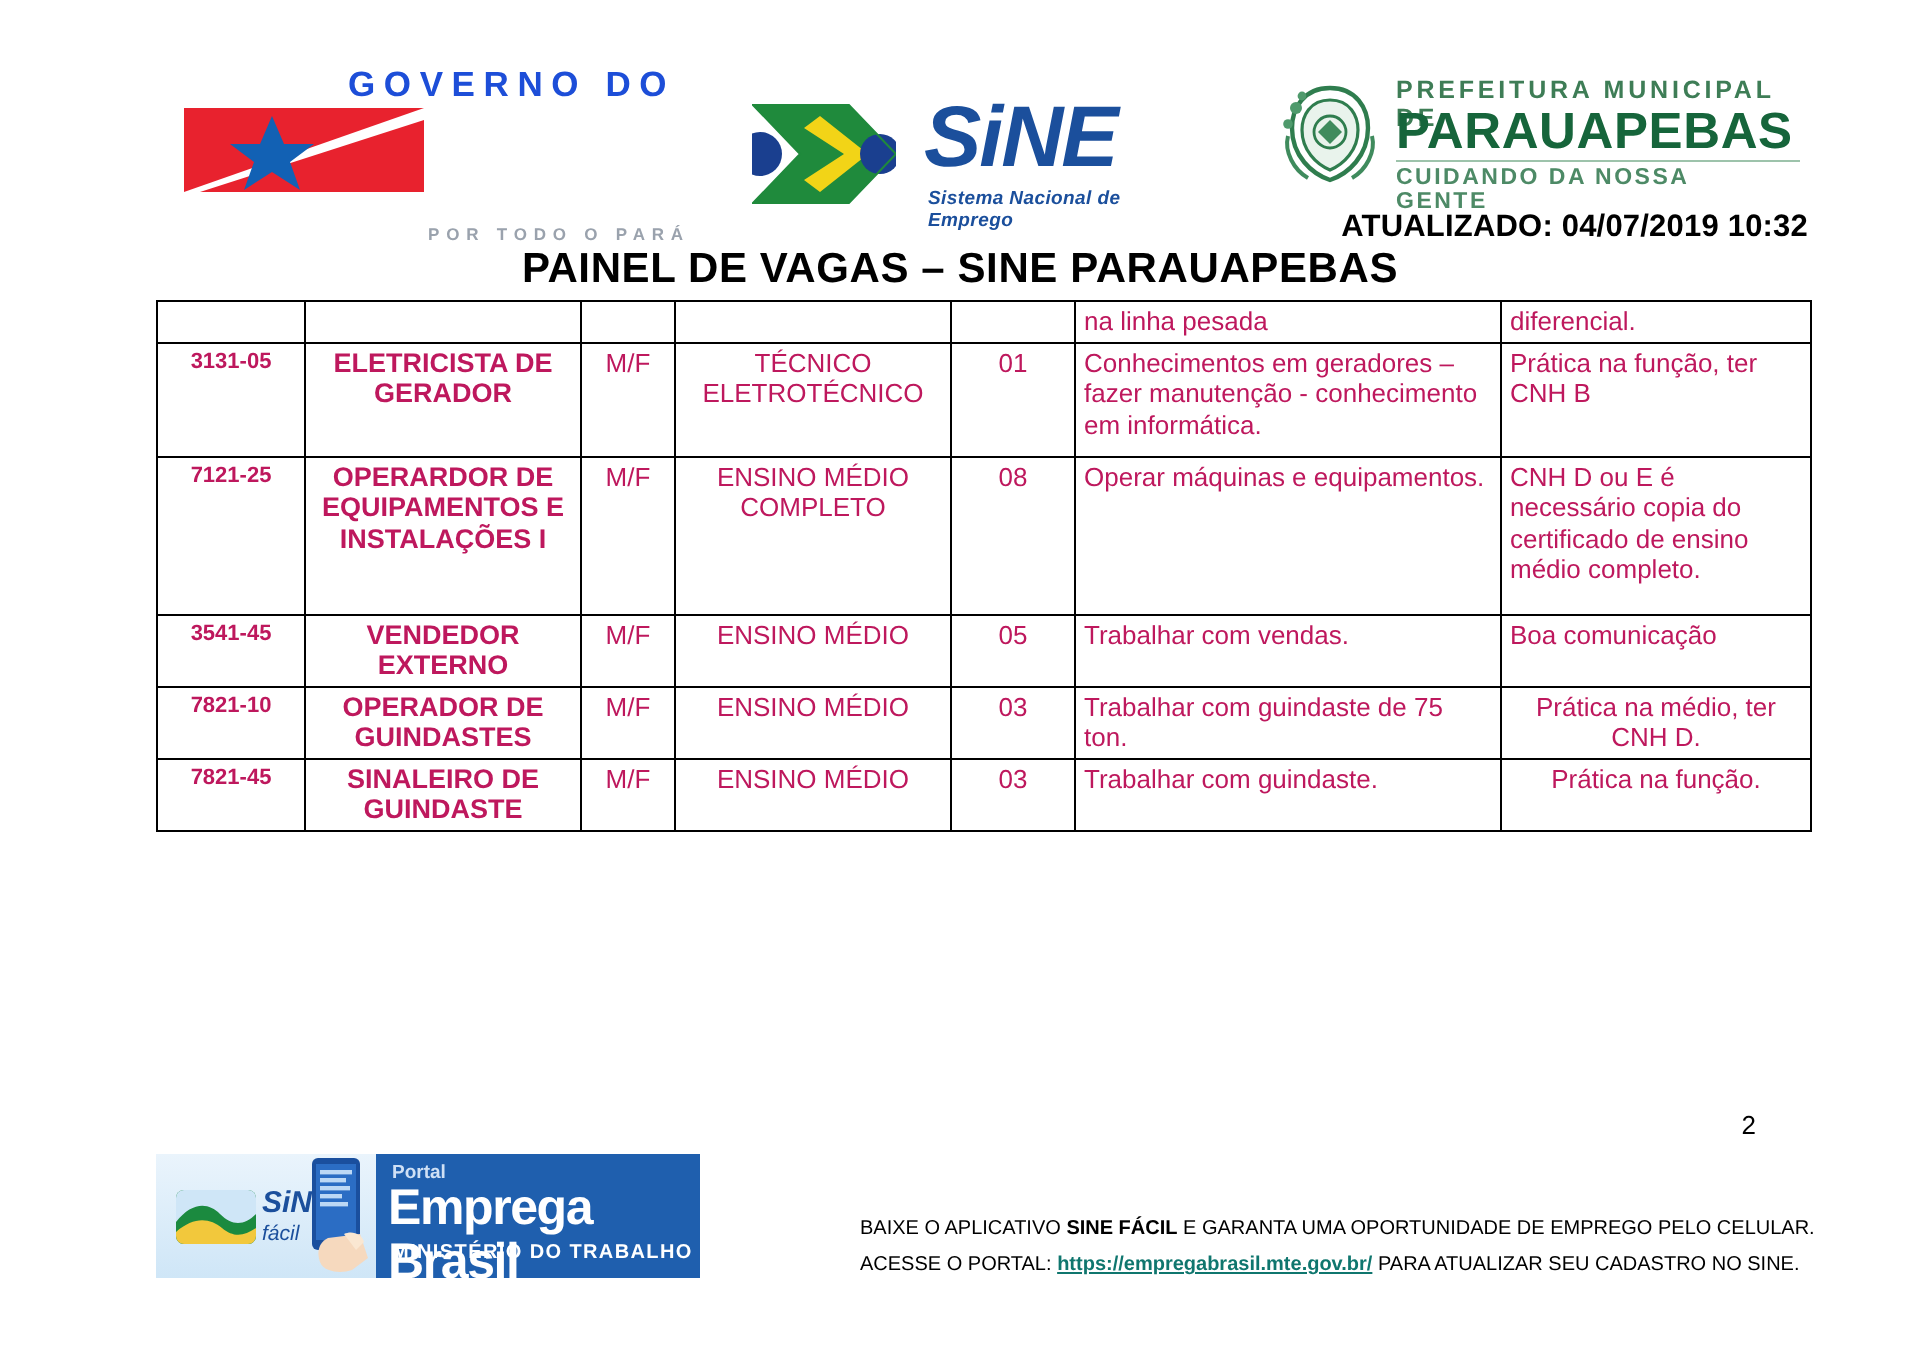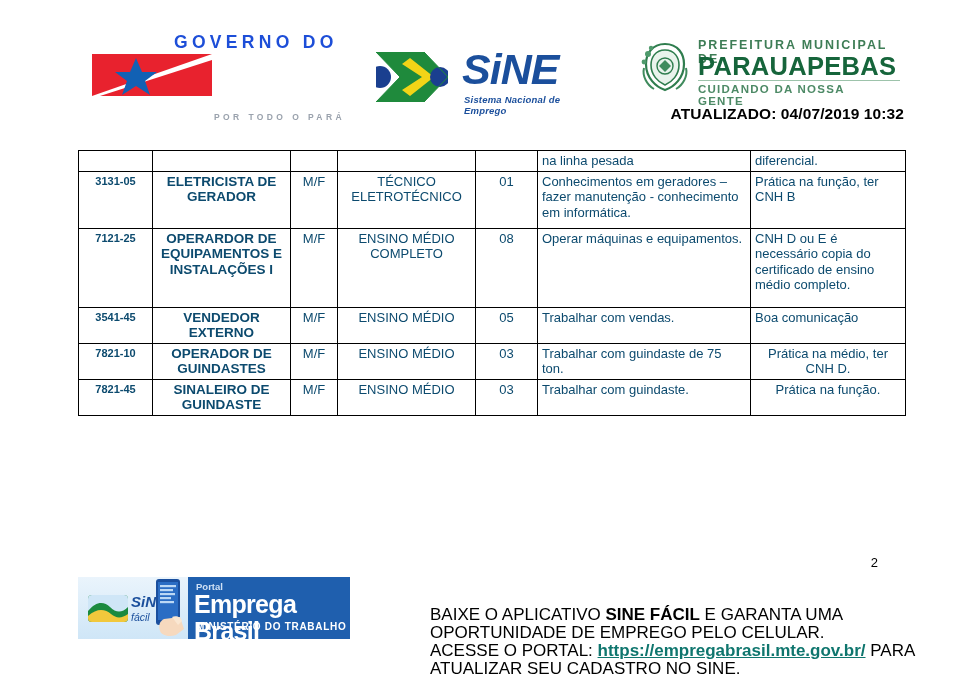--- a/index.html
+++ b/index.html
@@ -100,21 +100,21 @@
   .doc-title {
     position: absolute; left: 0; top: 123px; width: 960px;
     text-align: center; font-size: 21px; font-weight: bold; color: #000;
     letter-spacing: 0.3px;
   }
 
   
   .tbl-wrap { position: absolute; left: 78px; top: 150px; width: 827px; }
   table.vagas {
     width: 827px; border-collapse: collapse; table-layout: fixed;
-    font-size: 13px; color: #0c4a6e; border-radius: 15px;
+    font-size: 13px; color: #be185d; border-radius: 15px;
   }
   table.vagas td {
     border: 1px solid #000; padding: 2px 4px; vertical-align: top;
     line-height: 15.5px;
   }
   td.c-code   { width: 74px;  text-align: center; font-weight: bold; vertical-align: middle; font-size: 11px; }
   td.c-role   { width: 138px; text-align: center; font-weight: bold; vertical-align: middle; font-size: 13.5px; }
   td.c-sex    { width: 47px;  text-align: center; vertical-align: middle; }
   td.c-edu    { width: 138px; text-align: center; vertical-align: middle; }
   td.c-qty    { width: 62px;  text-align: center; vertical-align: middle; }
@@ -173,21 +173,21 @@
     font-size: 25px; font-weight: bold; color: #ffffff;
     letter-spacing: -0.7px; line-height: 27px;
   }
   .eb-min {
     position: absolute; left: 8px; top: 44px;
     font-size: 10px; font-weight: bold; color: #ffffff; letter-spacing: 0.7px;
   }
 
   .foot-text {
     position: absolute; left: 430px; top: 33px; width: 520px;
-    font-size: 17px; color: #000; line-height: 18px;
+    font-size: 10px; color: #000; line-height: 18px;
   }
   .foot-text b { font-weight: bold; }
   .foot-link { color: #0f766e; text-decoration: underline; font-weight: bold; }
 </style>
 </head>
 <body>
 
 <div class="page">
 
   <div class="logo-band">
@@ -236,20 +236,21 @@
       </div>
       <div class="pref-l1">PREFEITURA MUNICIPAL DE</div>
       <div class="pref-l2">PARAUAPEBAS</div>
       <div class="pref-rule"></div>
       <div class="pref-l3">CUIDANDO DA NOSSA GENTE</div>
     </div>
   </div>
 
   <div class="atualizado">ATUALIZADO: 04/07/2019 10:32</div>
 
+  <div class="doc-title">PAINEL DE VAGAS – SINE PARAUAPEBAS</div>
 
   <div class="tbl-wrap">
     <table class="vagas">
       <tbody>
         <tr class="carry">
           <td class="c-code"></td>
           <td class="c-role"></td>
           <td class="c-sex"></td>
           <td class="c-edu"></td>
           <td class="c-qty"></td>

